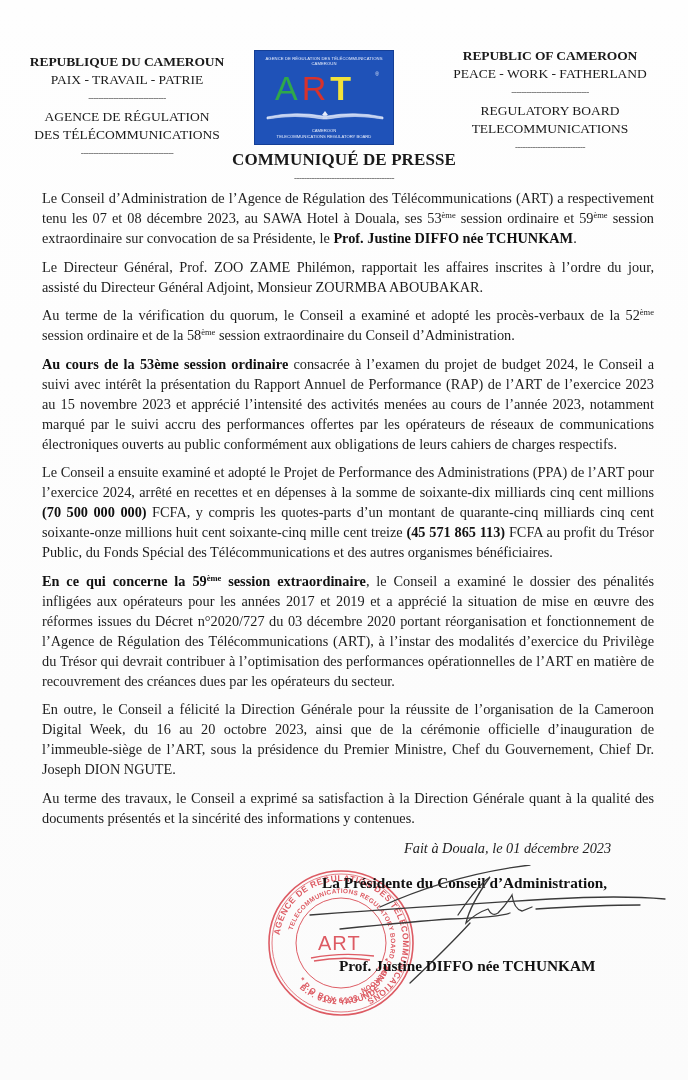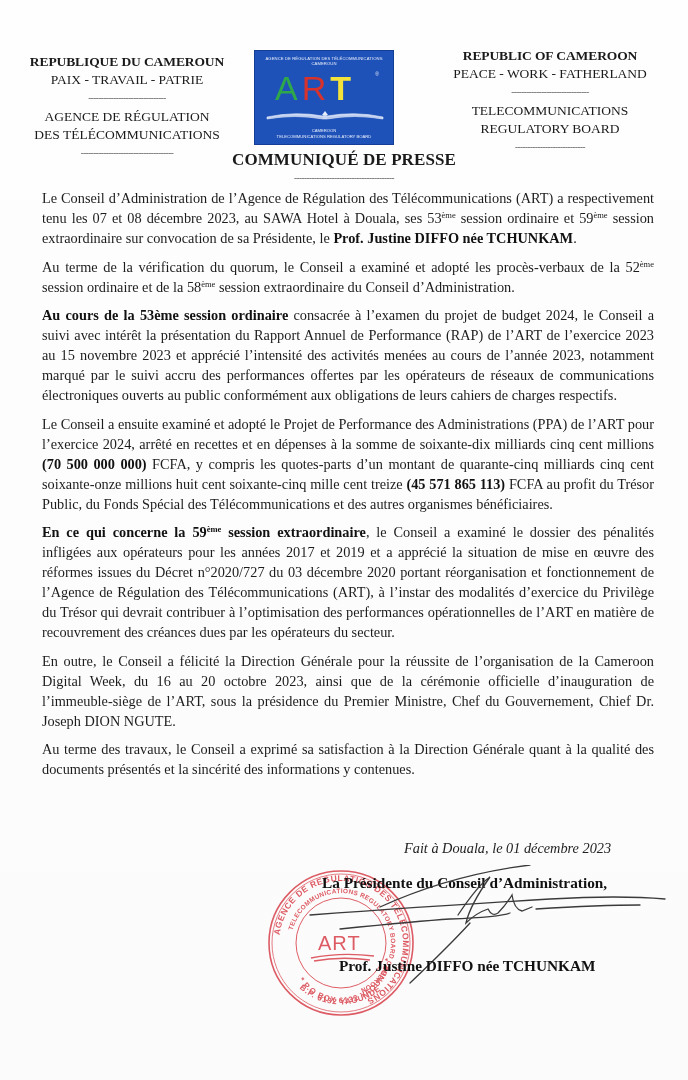--- a/index.html
+++ b/index.html
@@ -74,31 +74,32 @@
     <div class="bot-txt">
       <div>CAMEROON</div>
       <div>TELECOMMUNICATIONS REGULATORY BOARD</div>
     </div>
   </div>
 
   <div class="hdr-col hdr-right">
     <div class="l1">REPUBLIC OF CAMEROON</div>
     <div class="l2">PEACE - WORK - FATHERLAND</div>
     <div class="dash">-------------------------------</div>
+    <div class="l3">REGULATORY BOARD</div>
     <div class="l3">TELECOMMUNICATIONS</div>
-    <div class="l3">REGULATORY BOARD</div>
     <div class="dash">----------------------------</div>
   </div>
 
   <div class="title">COMMUNIQUÉ DE PRESSE</div>
   <div class="title-dash">----------------------------------------</div>
 
   <div class="body">
     <p><span>Le Conseil d’Administration de l’Agence de Régulation des Télécommunications (ART) a respectivement tenu les 07 et 08 décembre 2023, au SAWA Hotel à Douala, ses 53</span><sup>ème</sup><span> session ordinaire et 59</span><sup>ème</sup><span> session extraordinaire sur convocation de sa Présidente, le </span><b>Prof. Justine DIFFO née TCHUNKAM</b><span>.</span></p>
 
+    <p>Le Directeur Général, Prof. ZOO ZAME Philémon, rapportait les affaires inscrites à l’ordre du jour, assisté du Directeur Général Adjoint, Monsieur ZOURMBA ABOUBAKAR.</p>
 
     <p><span>Au terme de la vérification du quorum, le Conseil a examiné et adopté les procès-verbaux de la 52</span><sup>ème</sup><span> session ordinaire et de la 58</span><sup>ème</sup><span> session extraordinaire du Conseil d’Administration.</span></p>
 
     <p><b>Au cours de la 53ème session ordinaire</b><span> consacrée à l’examen du projet de budget 2024, le Conseil a suivi avec intérêt la présentation du Rapport Annuel de Performance (RAP) de l’ART de l’exercice 2023 au 15 novembre 2023 et apprécié l’intensité des activités menées au cours de l’année 2023, notamment marqué par le suivi accru des performances offertes par les opérateurs de réseaux de communications électroniques ouverts au public conformément aux obligations de leurs cahiers de charges respectifs.</span></p>
 
     <p><span>Le Conseil a ensuite examiné et adopté le Projet de Performance des Administrations (PPA) de l’ART pour l’exercice 2024, arrêté en recettes et en dépenses à la somme de soixante-dix milliards cinq cent millions </span><b>(70 500 000 000)</b><span> FCFA, y compris les quotes-parts d’un montant de quarante-cinq milliards cinq cent soixante-onze millions huit cent soixante-cinq mille cent treize </span><b>(45 571 865 113)</b><span> FCFA au profit du Trésor Public, du Fonds Spécial des Télécommunications et des autres organismes bénéficiaires.</span></p>
 
     <p><b><span>En ce qui concerne la 59</span><sup>ème</sup><span> session extraordinaire</span></b><span>, le Conseil a examiné le dossier des pénalités infligées aux opérateurs pour les années 2017 et 2019 et a apprécié la situation de mise en œuvre des réformes issues du Décret n°2020/727 du 03 décembre 2020 portant réorganisation et fonctionnement de l’Agence de Régulation des Télécommunications (ART), à l’instar des modalités d’exercice du Privilège du Trésor qui devrait contribuer à l’optimisation des performances opérationnelles de l’ART en matière de recouvrement des créances dues par les opérateurs du secteur.</span></p>
 
     <p>En outre, le Conseil a félicité la Direction Générale pour la réussite de l’organisation de la Cameroon Digital Week, du 16 au 20 octobre 2023, ainsi que de la cérémonie officielle d’inauguration de l’immeuble-siège de l’ART, sous la présidence du Premier Ministre, Chef du Gouvernement, Chief Dr. Joseph DION NGUTE.</p>

